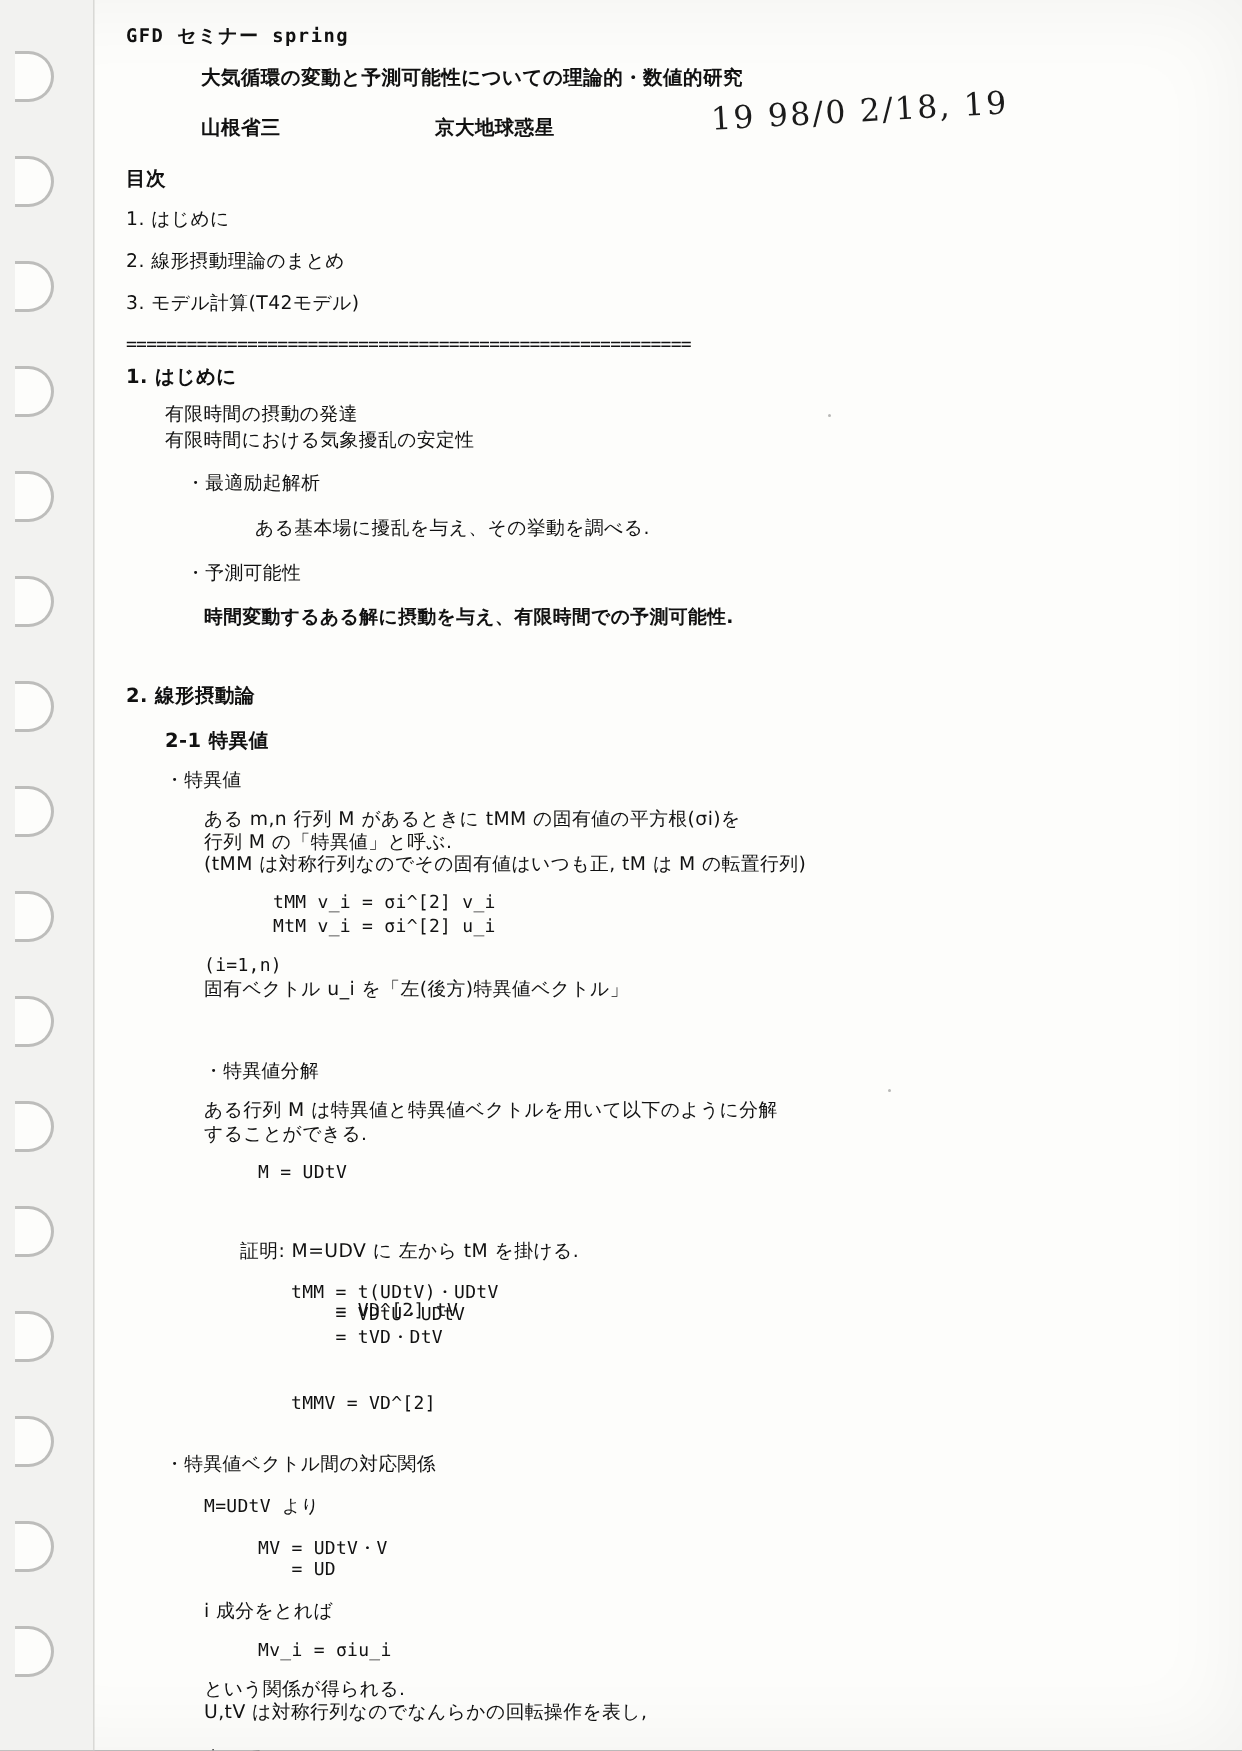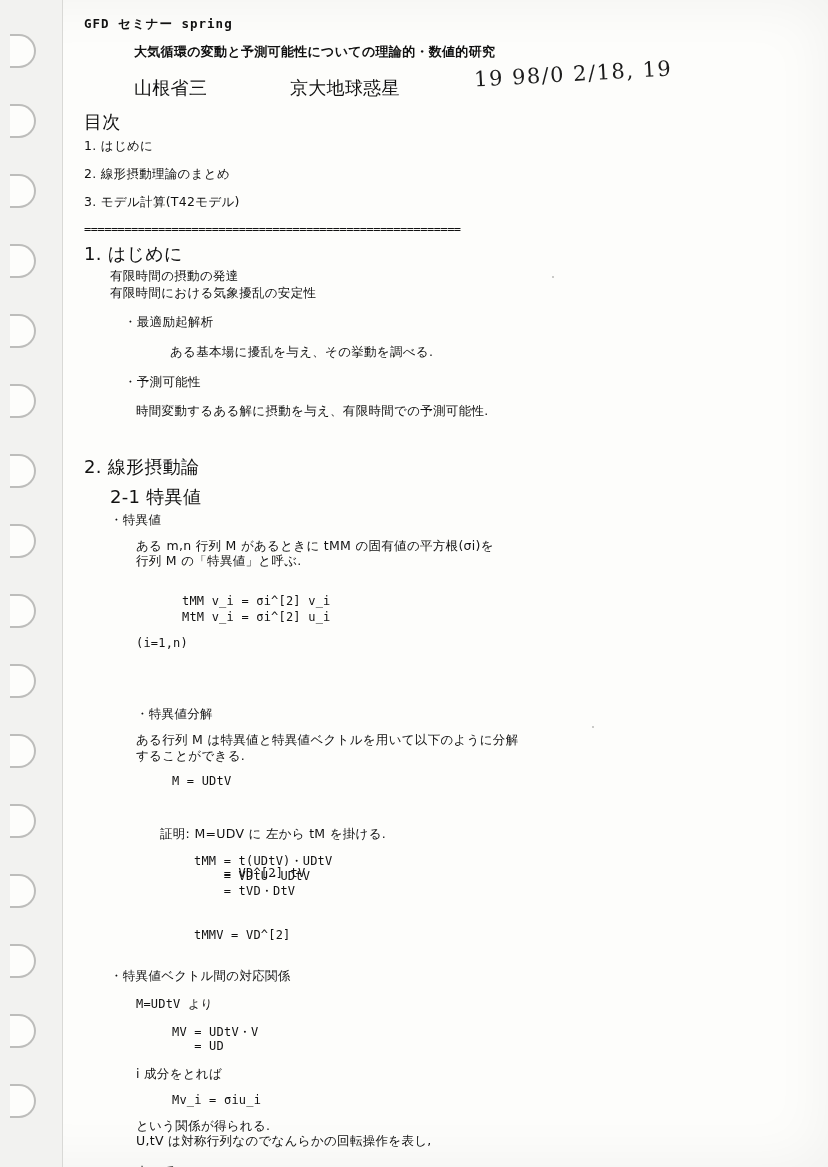--- a/index.html
+++ b/index.html
@@ -61,22 +61,22 @@
     font-family: "DejaVu Sans Mono", monospace;
     font-size: 12.5px;
     letter-spacing: 1px;
     font-weight: bold;
   }
   .title {
     font-size: 13px;
     font-weight: bold;
   }
   .sec {
-    font-size: 18px;
-    font-weight: normal;
+    font-size: 13px;
+    font-weight: bold;
     text-align: right;
   }
   .handwrite {
     position: absolute;
     font-family: "DejaVu Serif", serif;
     font-size: 21px;
     color: #1b1b1b;
     transform: rotate(-3.2deg);
     letter-spacing: 1.5px;
     white-space: pre;
@@ -135,31 +135,33 @@
     <div class="ln" style="left:22px; top:194px;">3. モデル計算(T42モデル)</div>
 
     <div class="rule" style="left:22px; top:222px;">========================================================</div>
 
     <div class="ln sec" style="left:22px; top:242px;">1. はじめに</div>
     <div class="ln" style="left:48px; top:268px;">有限時間の摂動の発達</div>
     <div class="ln" style="left:48px; top:285px;">有限時間における気象擾乱の安定性</div>
     <div class="ln" style="left:62px; top:314px;">・最適励起解析</div>
     <div class="ln" style="left:108px; top:344px;">ある基本場に擾乱を与え、その挙動を調べる.</div>
     <div class="ln" style="left:62px; top:374px;">・予測可能性</div>
-    <div class="ln" style="left:74px; top:403px;">時間変動するある解に摂動を与え、有限時間での予測可能性.</div>
+    <div class="ln" style="left:74px; top:403px;font-weight:bold;">時間変動するある解に摂動を与え、有限時間での予測可能性.</div>
 
     <div class="ln sec" style="left:22px; top:455px;">2. 線形摂動論</div>
     <div class="ln sec" style="left:48px; top:485px;">2-1 特異値</div>
 
     <div class="ln" style="left:48px; top:512px;">・特異値</div>
     <div class="ln" style="left:74px; top:538px;">ある m,n 行列 M があるときに tMM の固有値の平方根(σi)を</div>
     <div class="ln" style="left:74px; top:553px;">行列 M の「特異値」と呼ぶ.</div>
+    <div class="ln" style="left:74px; top:568px;">(tMM は対称行列なのでその固有値はいつも正, tM は M の転置行列)</div>
     <div class="ln mono" style="left:120px; top:594px;">tMM v_i = σi^[2] v_i</div>
     <div class="ln mono" style="left:120px; top:610px;">MtM v_i = σi^[2] u_i</div>
     <div class="ln mono" style="left:74px; top:636px;">(i=1,n)</div>
+    <div class="ln" style="left:74px; top:651px;">固有ベクトル u_i を「左(後方)特異値ベクトル」</div>
 
     <div class="ln" style="left:48px; top:706px;margin-left:26px;">・特異値分解</div>
     <div class="ln" style="left:74px; top:732px;">ある行列 M は特異値と特異値ベクトルを用いて以下のように分解</div>
     <div class="ln" style="left:74px; top:748px;">することができる.</div>
     <div class="ln mono" style="left:110px; top:774px;">M = UDtV</div>
     <div class="ln" style="left:98px; top:826px;">証明: M=UDV に 左から tM を掛ける.</div>
     <div class="ln mono" style="left:132px; top:853px;">tMM = t(UDtV)・UDtV</div>
     <div class="ln mono" style="left:132px; top:868px;">    = VDtU・UDtV</div>
     <div class="ln mono" style="left:132px; top:883px;">    = tVD・DtV</div>
     <div class="ln mono" style="left:132px; top:850px;margin-top:16px;">    = VD^[2] tV</div>

